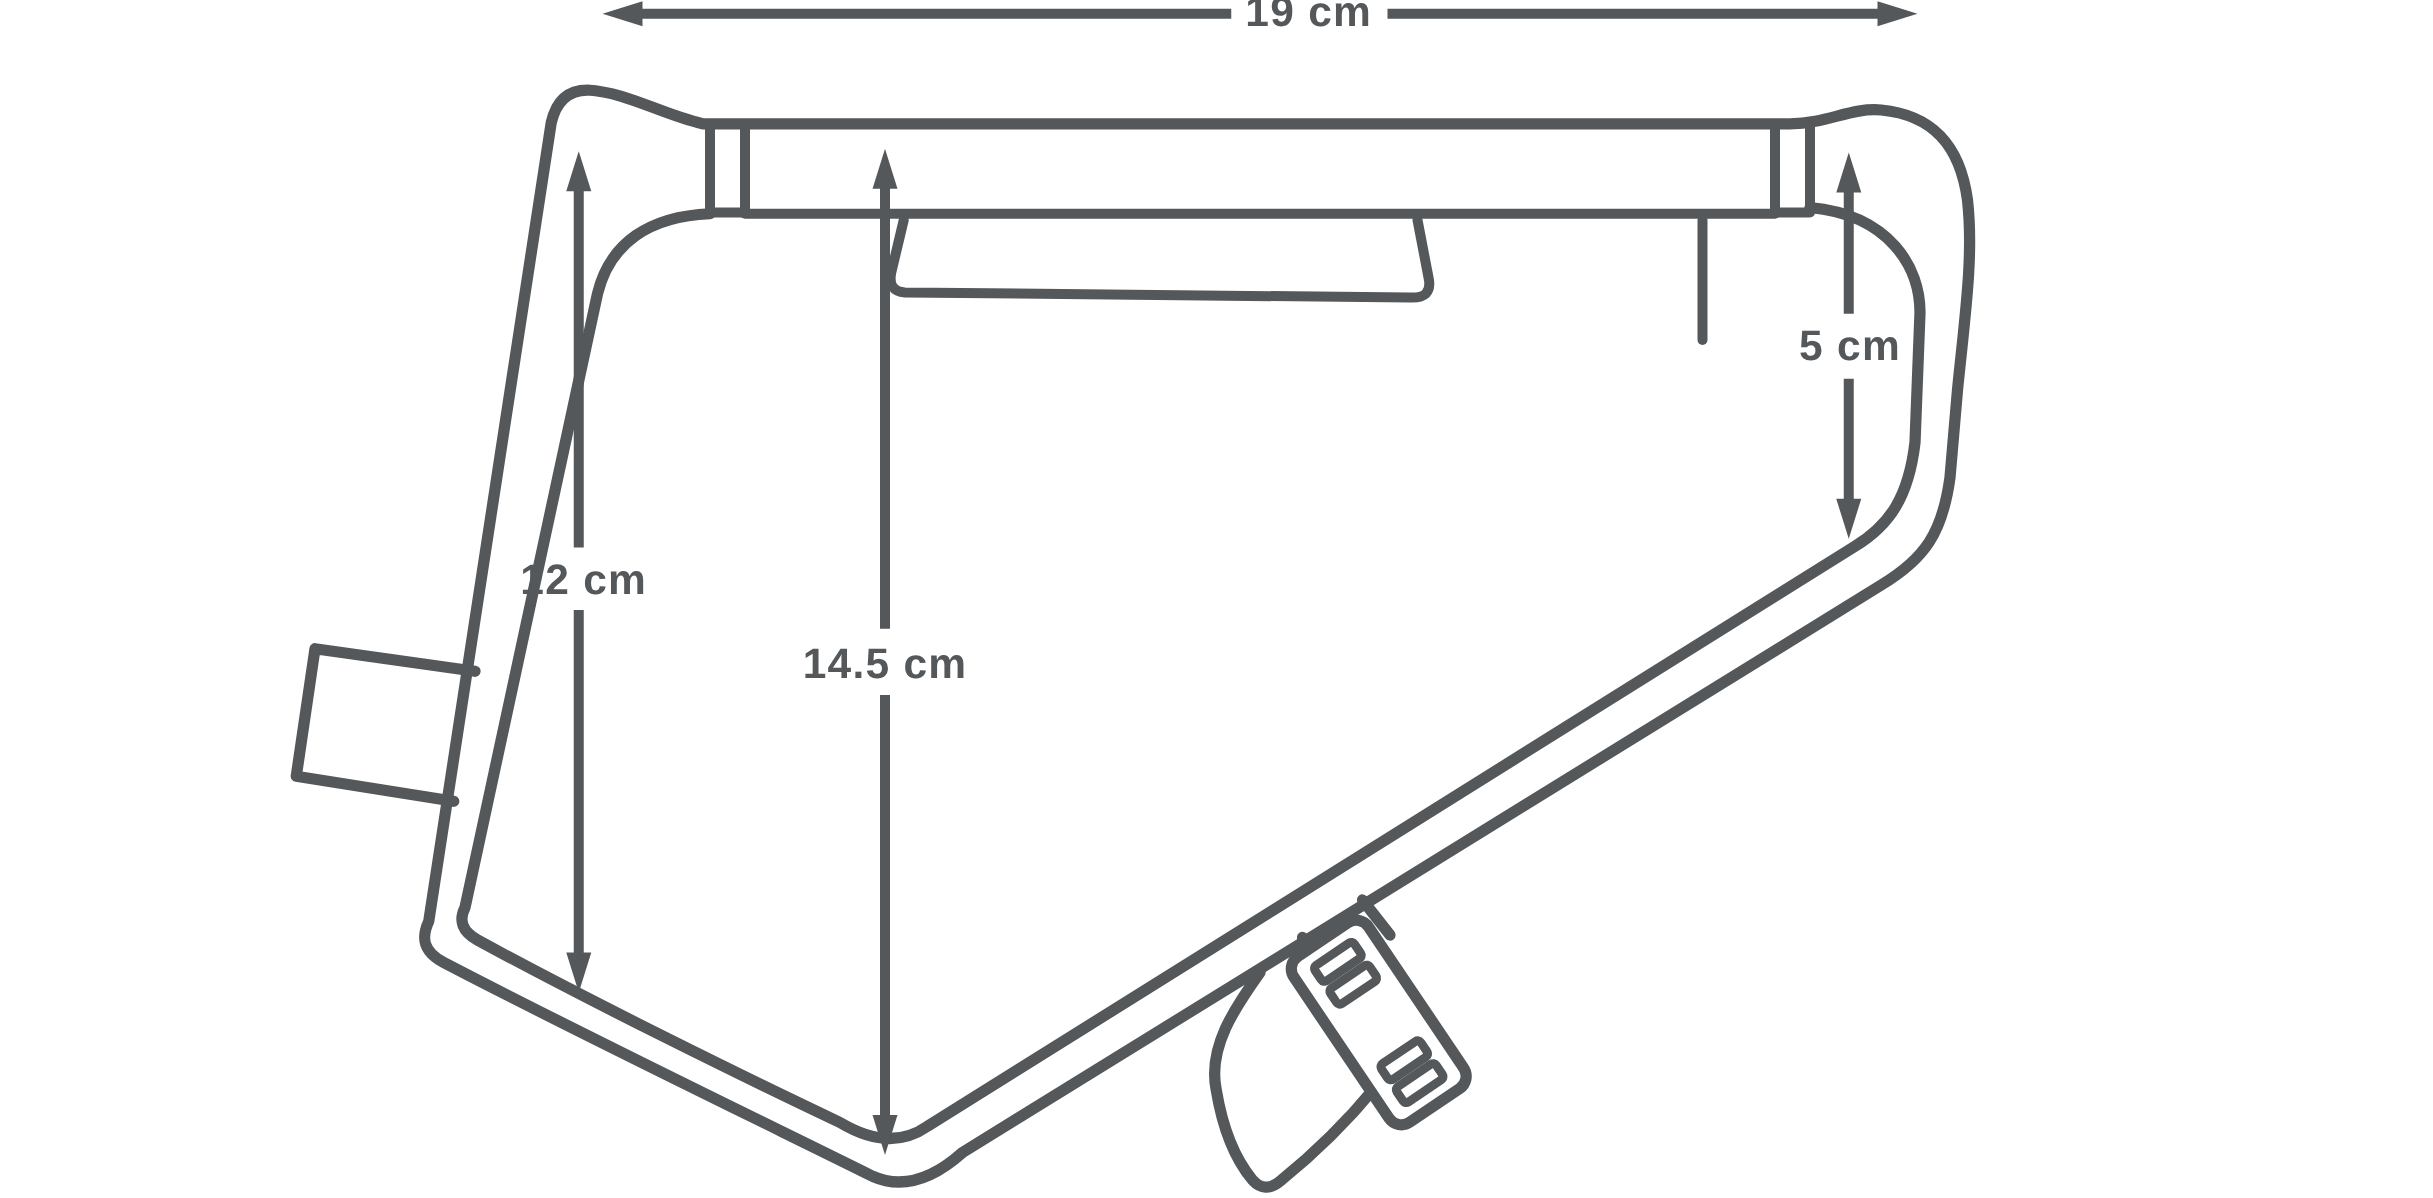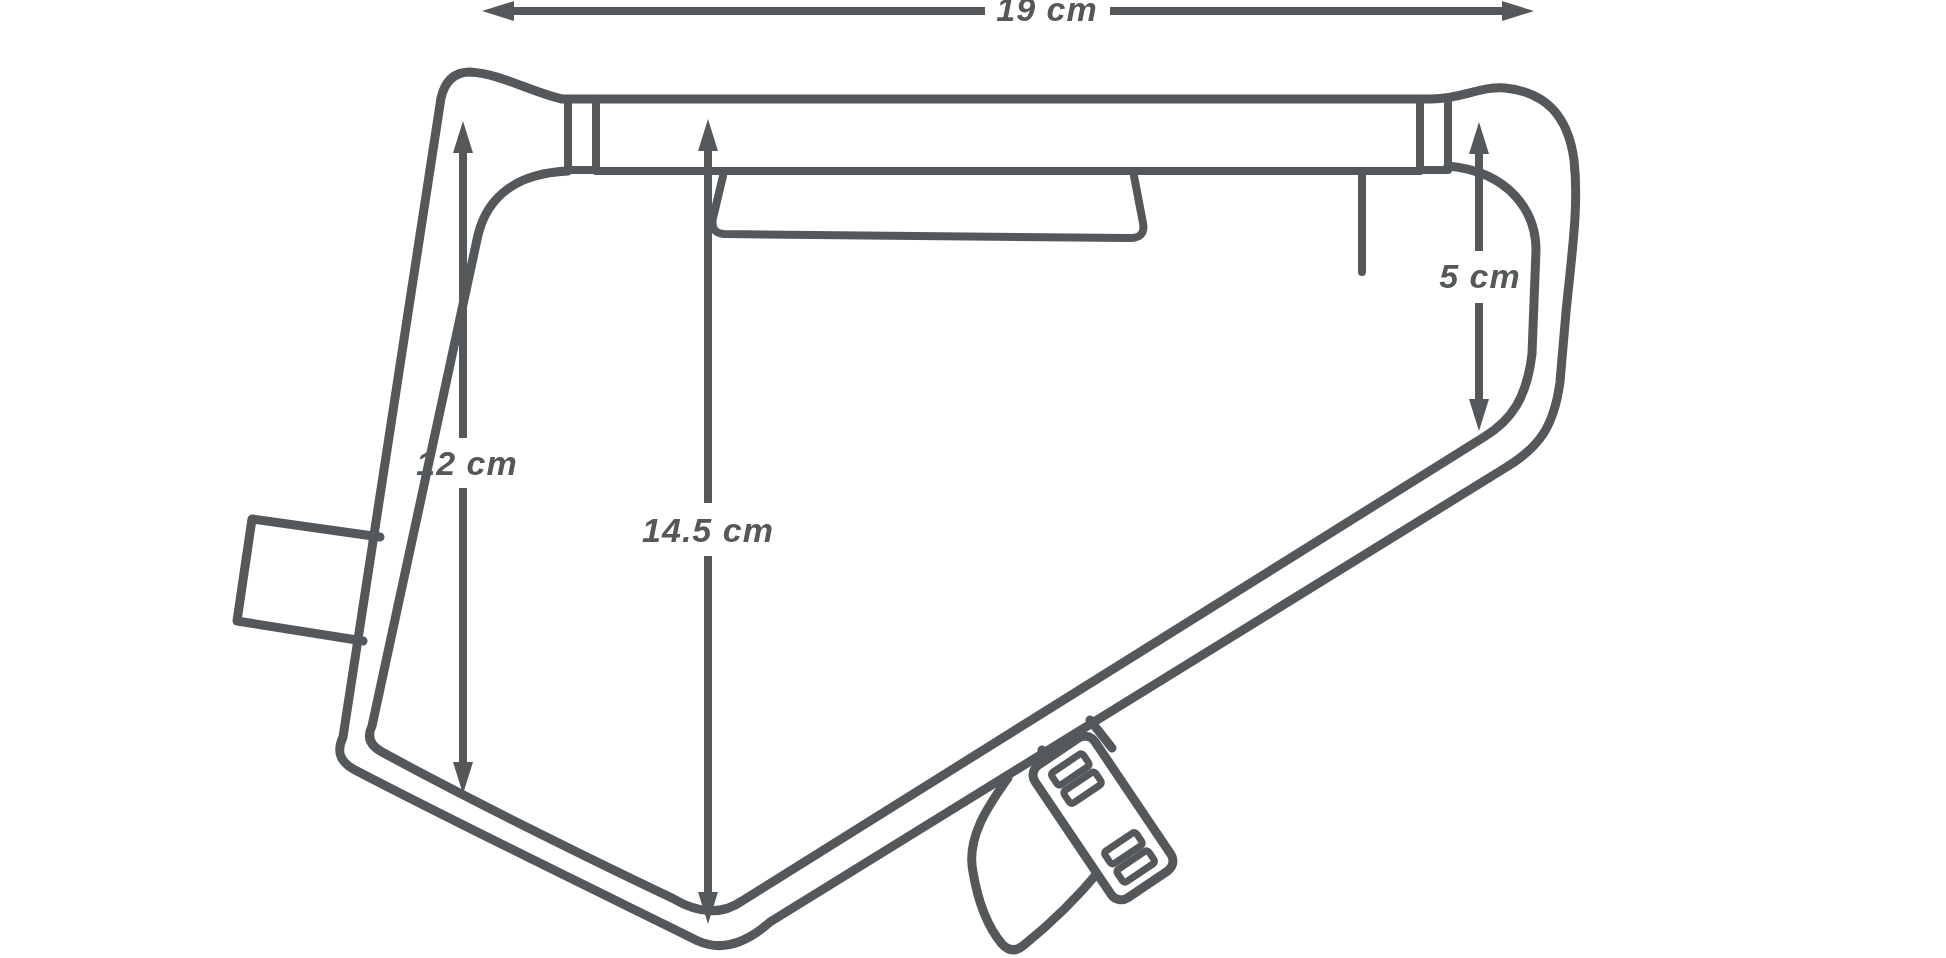--- a/index.html
+++ b/index.html
@@ -1,16 +1,16 @@
 <!DOCTYPE html>
 <html><head>
 <meta charset="utf-8">
 <style>
   html,body{margin:0;padding:0;background:#ffffff;}
-  .stage{position:relative;width:1946px;height:958px;background:#ffffff;overflow:hidden;font-style:italic;}
+  .stage{position:relative;width:1946px;height:958px;background:#ffffff;overflow:hidden;}
   svg{display:block;}
   .dim-label{
     font-family:"Liberation Sans",sans-serif;
     font-weight:700;
     font-size:34px;
     letter-spacing:1px;
     fill:#54585b;
   }
 </style>
 </head>

